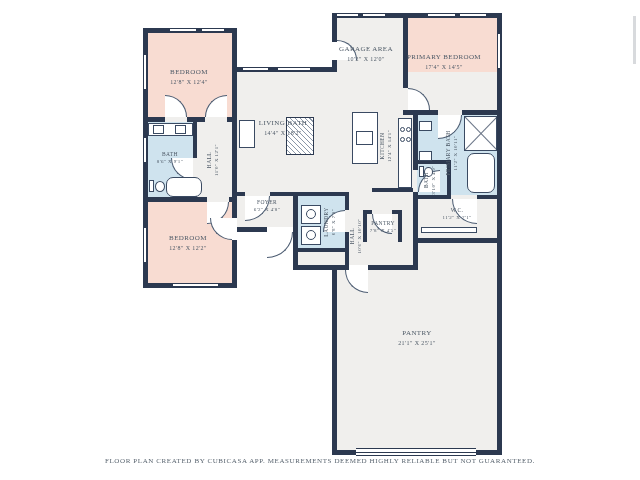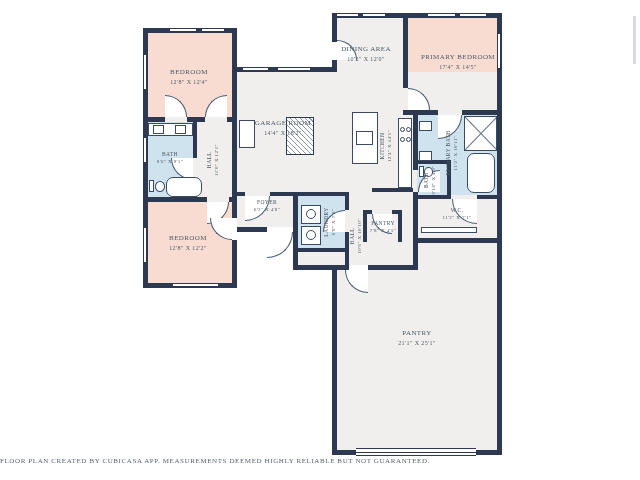--- a/index.html
+++ b/index.html
@@ -25,21 +25,21 @@
   .hatch{background:repeating-linear-gradient(45deg,#ffffff 0 2.5px,#8b97a8 2.5px 3.5px);
          border:1px solid #2c3950;}
   .xbox{overflow:hidden;}
   .xl{position:absolute;left:-9px;top:16px;width:50px;border-top:1px solid #6b7688;transform:rotate(46deg);}
   .xr{position:absolute;left:-9px;top:16px;width:50px;border-top:1px solid #6b7688;transform:rotate(-46deg);}
   .lbl{position:absolute;transform:translate(-50%,-50%);display:flex;flex-direction:column;
        align-items:center;text-align:center;color:#4f5b68;letter-spacing:.4px;white-space:nowrap;line-height:1.5;}
   .lblr{transform:translate(-50%,-50%) rotate(-90deg);}
   .lbl .nm{font-size:7px;} .lbl .dm{font-size:6px;}
   .lbl.sm .nm{font-size:5.5px;} .lbl.sm .dm{font-size:5px;}
-  .footer{position:absolute;left:0;right:0;top:457px;font-size:7px;
+  .footer{position:absolute;left:0;right:0;top:457px;text-align:center;font-size:7px;
           letter-spacing:.6px;color:#5a6570;}
   .wm{position:absolute;left:633px;top:16px;width:3px;height:48px;background:#d8dadd;}
 </style>
 </head>
 <body>
 
 <div class="plan">
 
   <div class="fill fg" style="left:148px;top:33px;width:84px;height:250px"></div>
   <div class="fill fp" style="left:148px;top:33px;width:84px;height:84px"></div>
@@ -178,28 +178,28 @@
   </div>
   <div class="lbl sm lblr" style="left:213px;top:160px">
     <span class="nm">HALL</span>
     <span class="dm">11'0" X 12'1"</span>
   </div>
   <div class="lbl" style="left:188px;top:243px">
     <span class="nm">BEDROOM</span>
     <span class="dm">12'8" X 12'2"</span>
   </div>
   <div class="lbl" style="left:283px;top:128px">
-    <span class="nm">GARAGE ROOM</span>
+    <span class="nm">LIVING BATH</span>
     <span class="dm">14'4" X 18'2"</span>
   </div>
   <div class="lbl" style="left:366px;top:54px">
-    <span class="nm">DINING AREA</span>
+    <span class="nm">GARAGE AREA</span>
     <span class="dm">10'2" X 12'0"</span>
   </div>
-  <div class="lbl" style="left:458px;top:62px">
+  <div class="lbl" style="left:444px;top:62px">
     <span class="nm">PRIMARY BEDROOM</span>
     <span class="dm">17'4" X 14'5"</span>
   </div>
   <div class="lbl sm lblr" style="left:386px;top:146px">
     <span class="nm">KITCHEN</span>
     <span class="dm">12'4" X 14'1"</span>
   </div>
   <div class="lbl sm" style="left:267px;top:206px">
     <span class="nm">FOYER</span>
     <span class="dm">6'2" X 4'8"</span>

